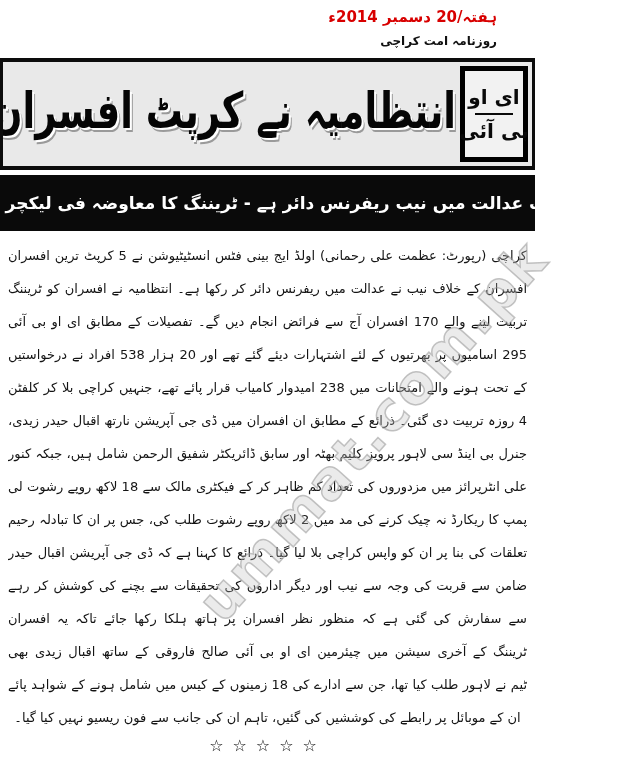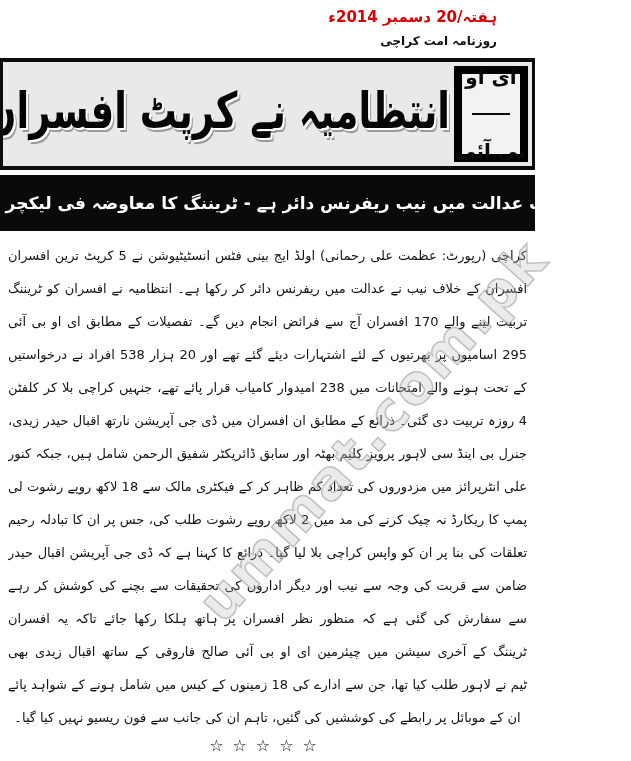--- a/index.html
+++ b/index.html
@@ -40,28 +40,27 @@
     border-right: 3px solid #0c0c0c;
     background: #e9e9e9;
     display: flex;
     direction: rtl;
     align-items: stretch;
     overflow: hidden;
   }
   .kicker-box {
     margin: 4px;
     width: 58px;
-    border: 8px solid #000000;
+    border: 5px solid #000000;
     background: #f2f2f2;
     display: flex;
     flex-direction: column;
     align-items: center;
     justify-content: center;
     flex: 0 0 auto;
-    gap: 20px;
   }
   .kicker-line {
     font-size: 20px;
     font-weight: bold;
     color: #0a0a0a;
     line-height: 26px;
     direction: rtl;
     white-space: nowrap;
   }
   .kicker-divider { width: 38px; height: 0; border-top: 2px solid #0a0a0a; margin: 3px 0; }

